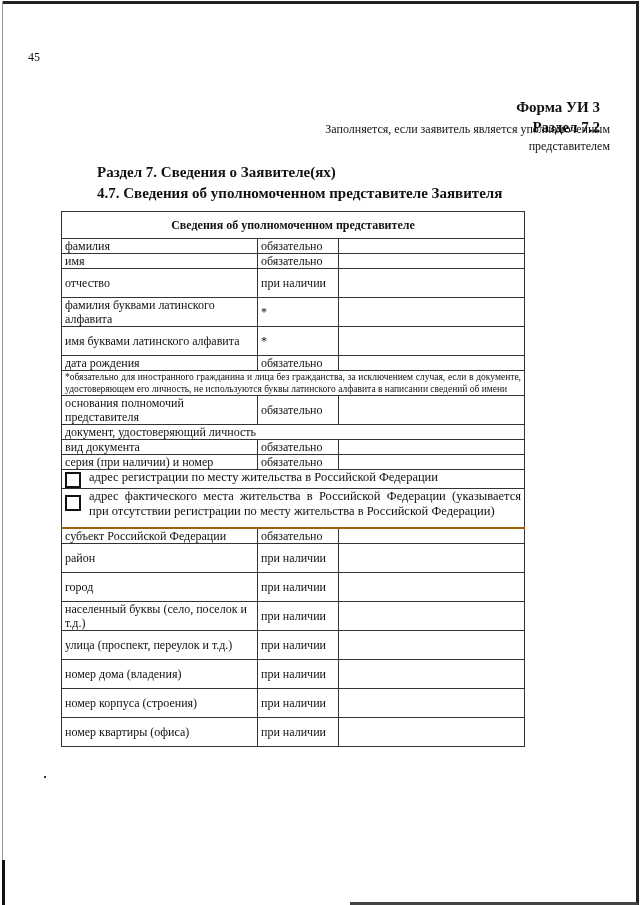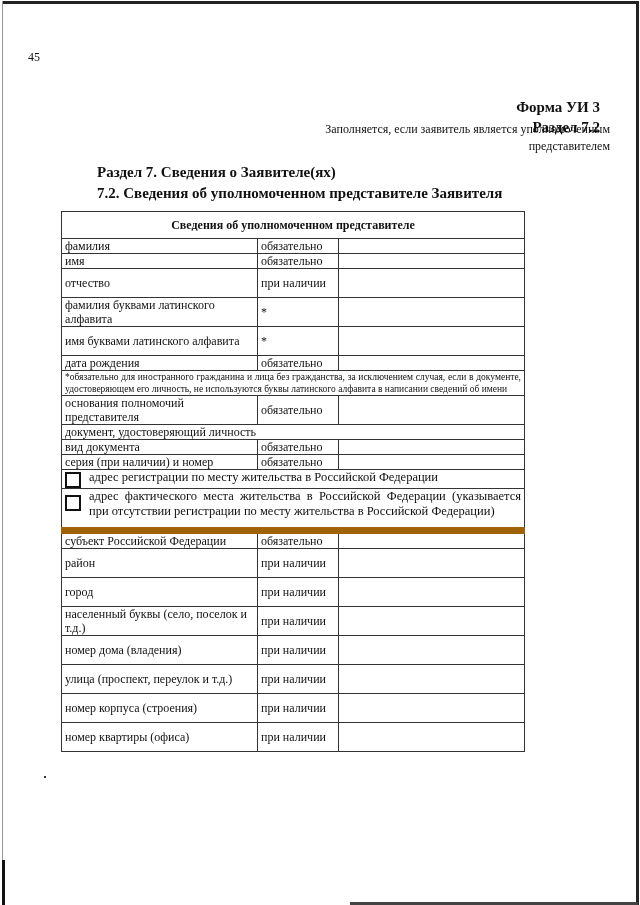--- a/index.html
+++ b/index.html
@@ -22,21 +22,21 @@
   table.form {
     position: absolute; left: 61px; top: 211px; width: 464px;
     border-collapse: collapse; font-size: 12px; line-height: 14px;
   }
   table.form td { border: 1px solid #333; padding: 0 3px; vertical-align: middle; }
   td.c1 { width: 189px; }
   td.c2 { width: 74px; }
   td.head { text-align: center; font-weight: bold; vertical-align: top; padding-top: 3px; height: 26px; }
   td.footnote { font-size: 9.5px; line-height: 12px; text-align: justify; padding: 1px 3px; }
   td.checkrow { border-top: 1px solid #333; border-bottom: none; padding: 6px 4px 6px 8px; font-size: 12.5px; line-height: 15px; }
-  td.checkrow.last { border-top: none; border-bottom: 7px solid #a16207; padding-bottom: 8px; }
+  td.checkrow.last { border-top: none; border-bottom: 2px solid #a16207; padding-bottom: 8px; }
   .cb-wrap { display: flex; align-items: flex-start; text-align: justify; }
   .checkbox { flex: 0 0 auto; width: 12px; height: 12px; border: 2px solid #111; margin: 2px 8px 0 0; background: #fff; }
   .h1 td { height: 14px; }
   .h2 td { height: 28px; }
   .stray-dot { position: absolute; left: 44px; top: 776px; width: 2px; height: 2px; background: #333; }
 </style>
 </head>
 <body>
 
 <div class="page-border-top"></div>
@@ -49,21 +49,21 @@
 
 <div class="form-id">
   <div>Форма УИ 3</div>
   <div>Раздел 7.2</div>
 </div>
 
 <div class="note">Заполняется, если заявитель является уполномоченным представителем</div>
 
 <div class="section-title">
   <div>Раздел 7. Сведения о Заявителе(ях)</div>
-  <div>7.2. Сведения об уполномоченном представителе Заявителя</div>
+  <div>4.7. Сведения об уполномоченном представителе Заявителя</div>
 </div>
 
 <table class="form">
   <tbody>
       <tr>
     <td class="head" colspan="3">Сведения об уполномоченном представителе</td>
   </tr>
 
   <tr class="h1">
     <td class="c1">фамилия</td>
@@ -151,26 +151,26 @@
     <td class="c1">город</td>
     <td class="c2">при наличии</td>
     <td></td>
   </tr>
   <tr class="h2">
     <td class="c1">населенный буквы (село, поселок и т.д.)</td>
     <td class="c2">при наличии</td>
     <td></td>
   </tr>
   <tr class="h2">
-    <td class="c1">номер дома (владения)</td>
+    <td class="c1">улица (проспект, переулок и т.д.)</td>
     <td class="c2">при наличии</td>
     <td></td>
   </tr>
   <tr class="h2">
-    <td class="c1">улица (проспект, переулок и т.д.)</td>
+    <td class="c1">номер дома (владения)</td>
     <td class="c2">при наличии</td>
     <td></td>
   </tr>
   <tr class="h2">
     <td class="c1">номер корпуса (строения)</td>
     <td class="c2">при наличии</td>
     <td></td>
   </tr>
   <tr class="h2">
     <td class="c1">номер квартиры (офиса)</td>

